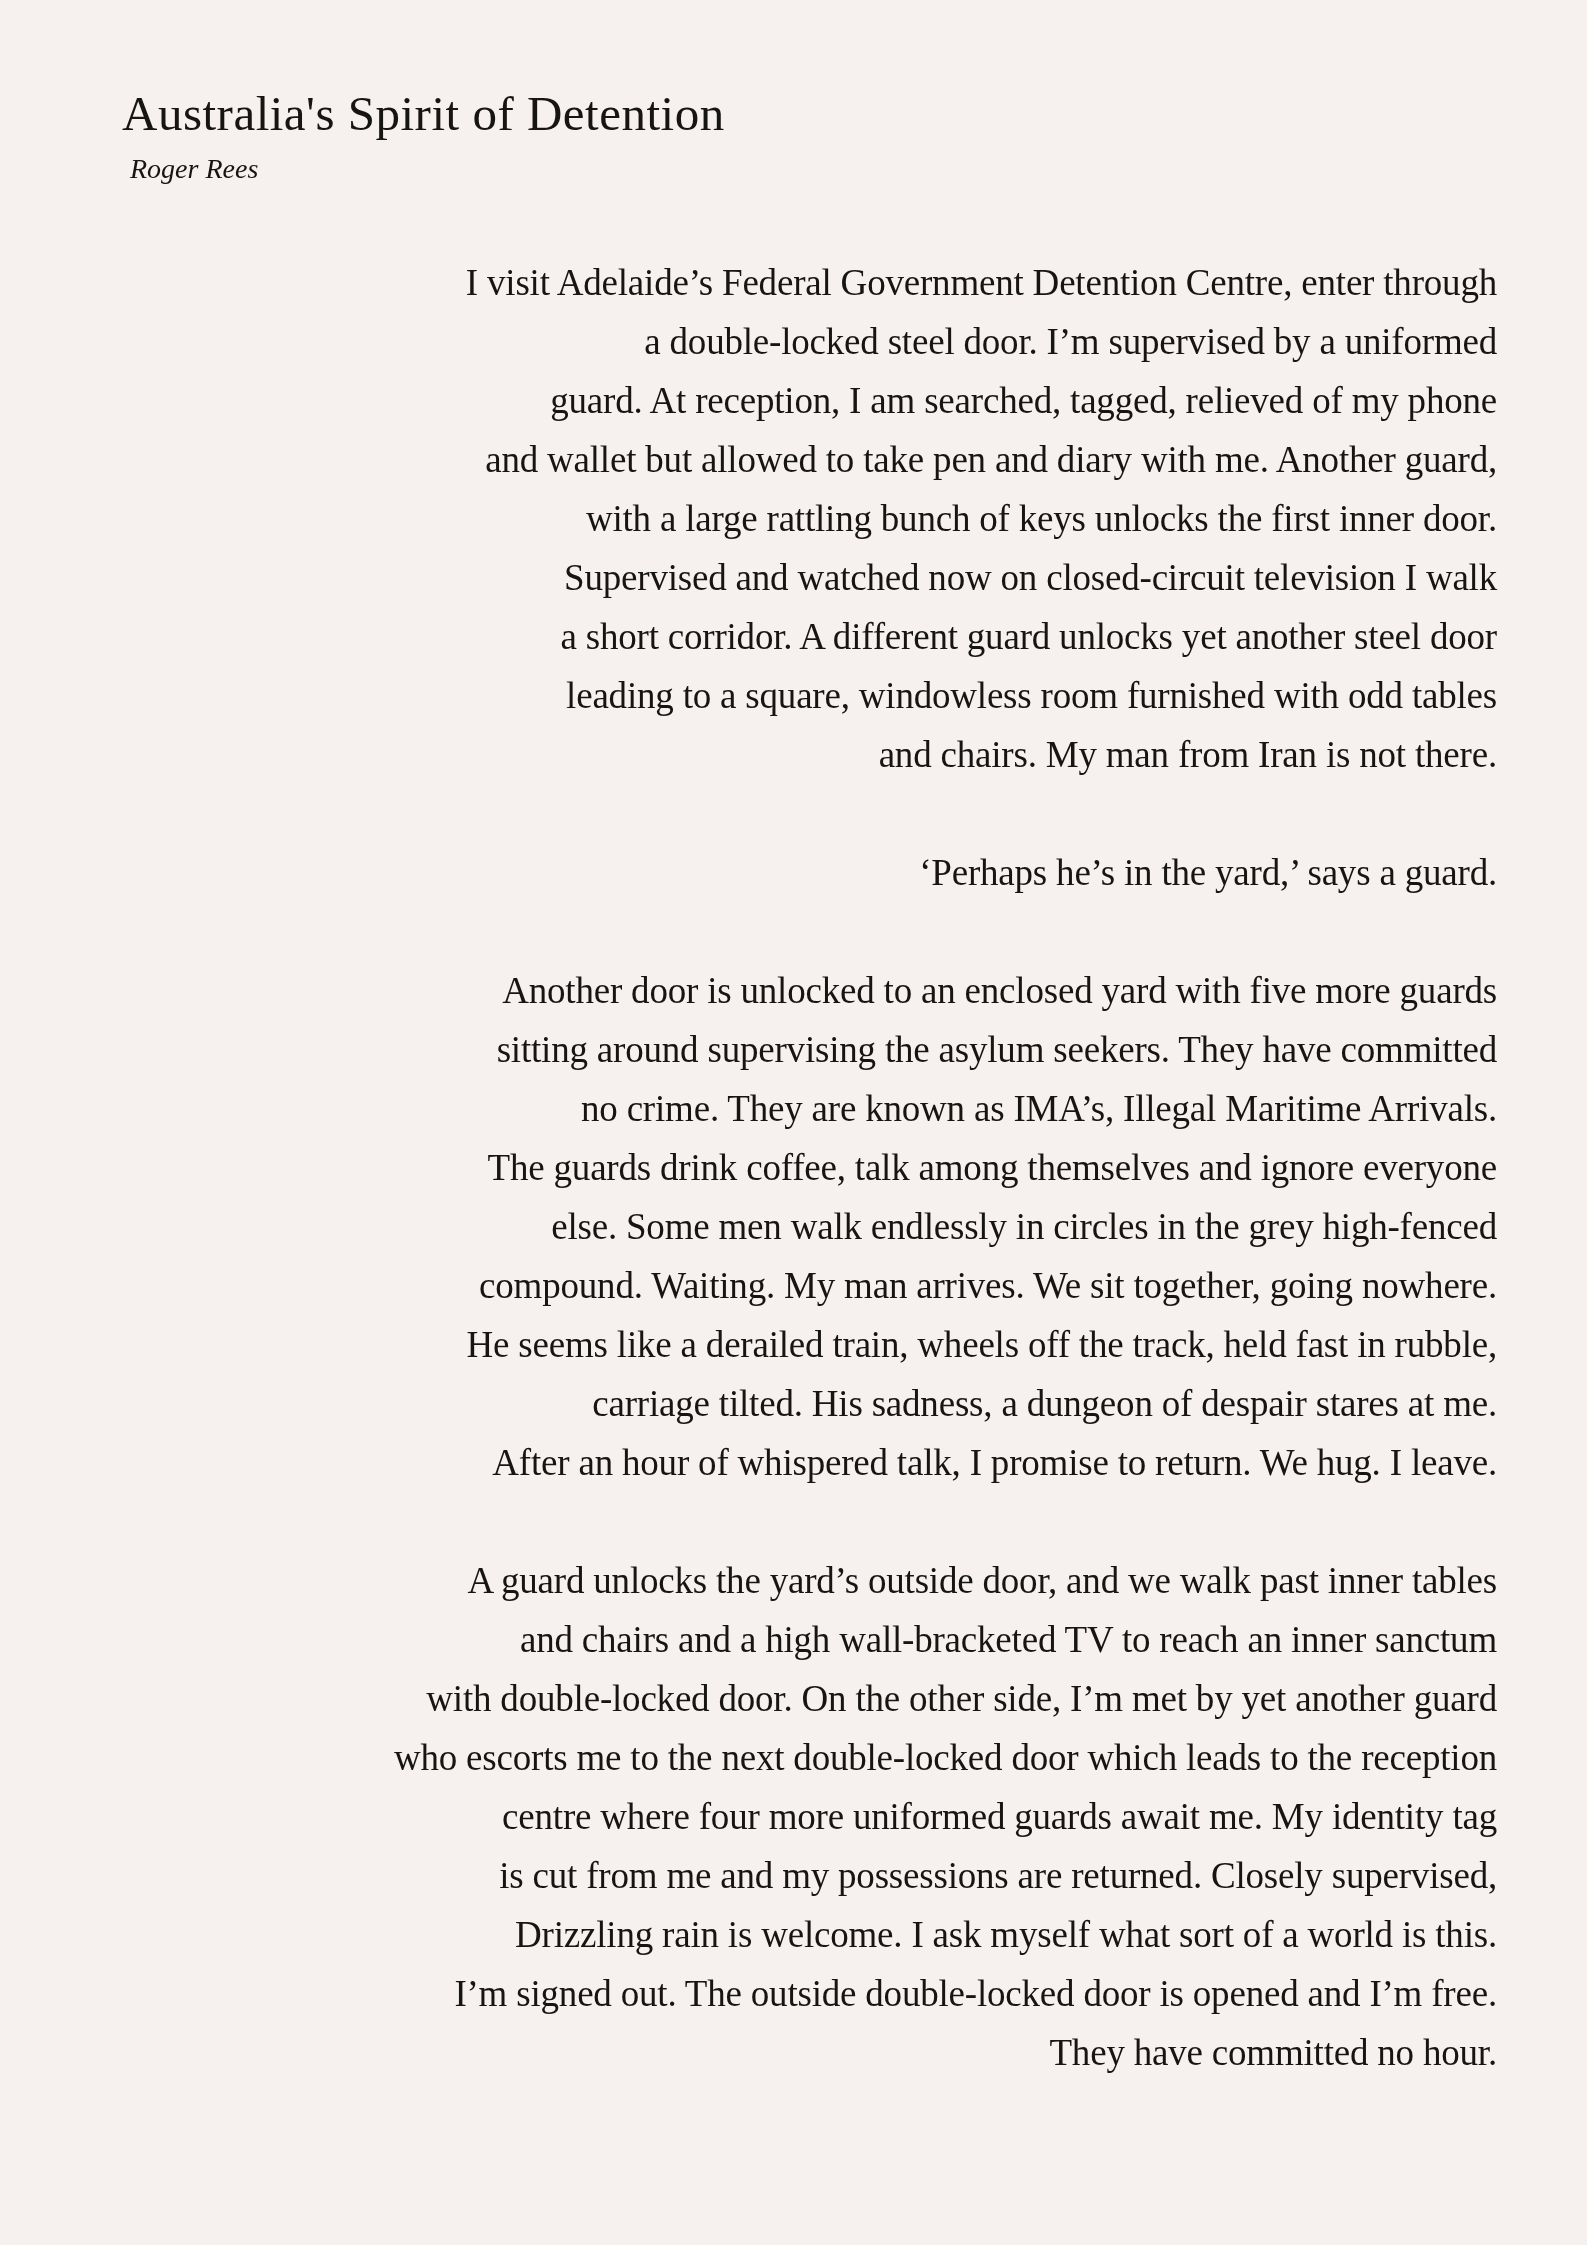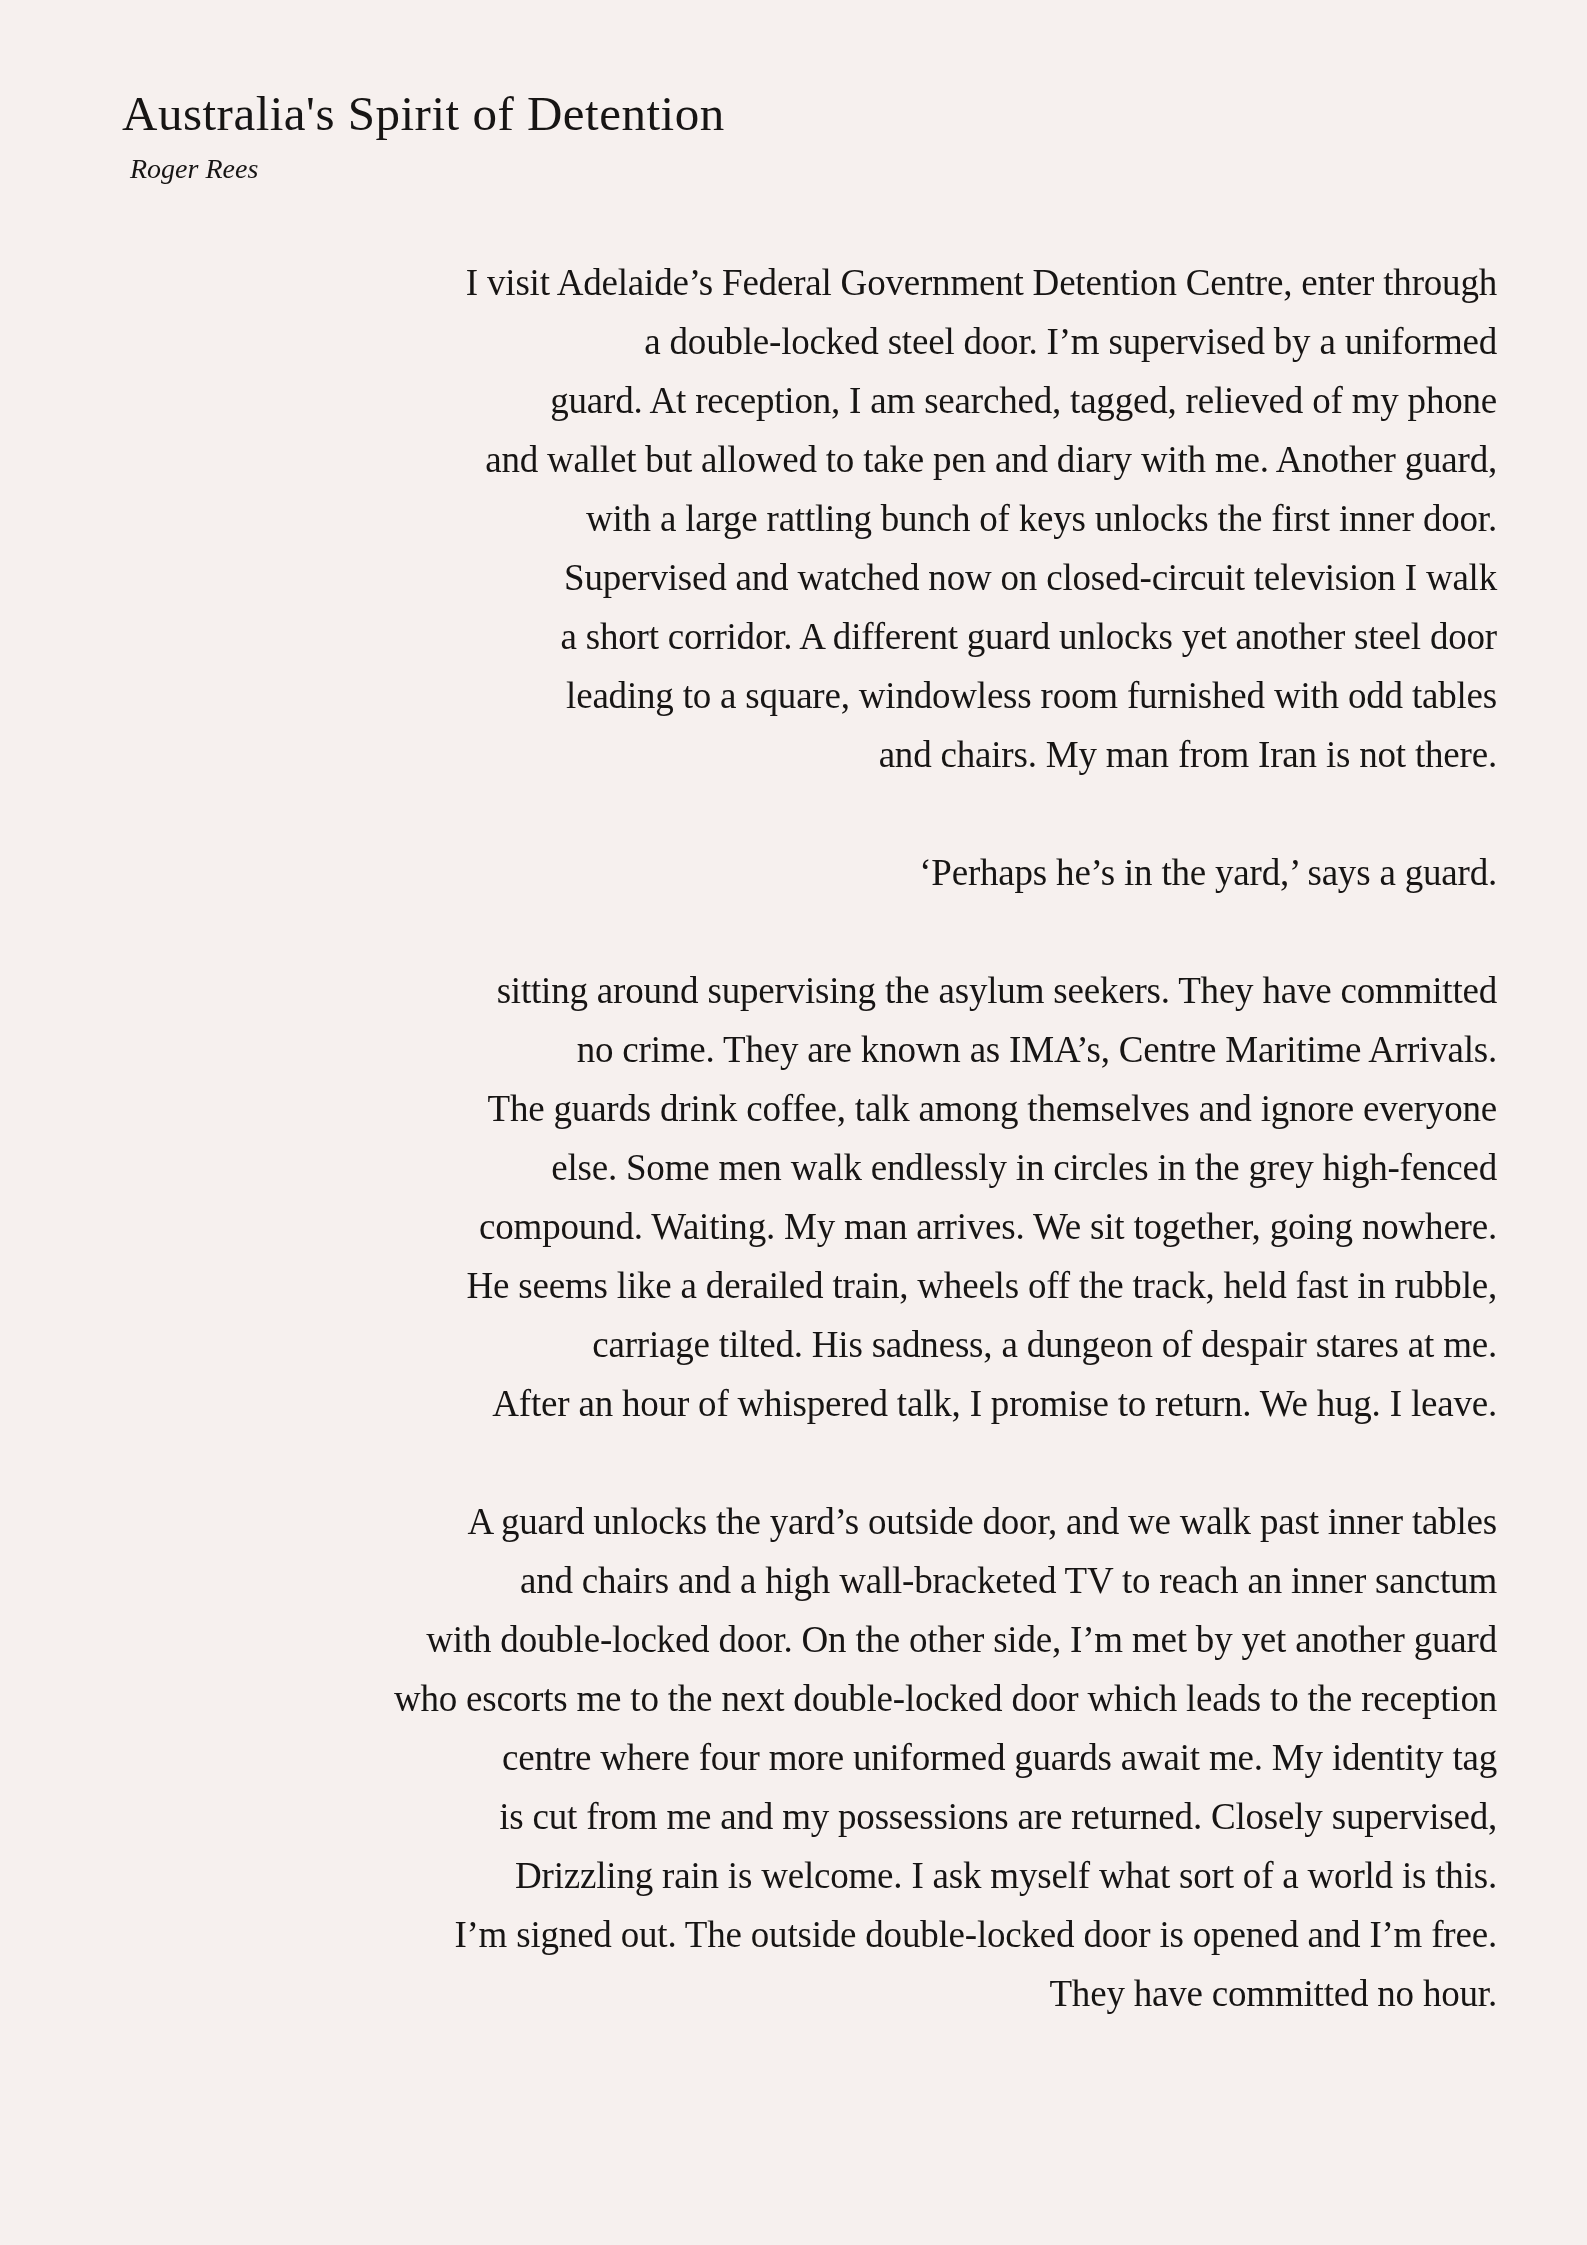--- a/index.html
+++ b/index.html
@@ -67,22 +67,23 @@
       <div class="line">a short corridor. A different guard unlocks yet another steel door</div>
       <div class="line">leading to a square, windowless room furnished with odd tables</div>
       <div class="line">and chairs. My man from Iran is not there.</div>
     </div>
 
     <div class="stanza">
       <div class="line">‘Perhaps he’s in the yard,’ says a guard.</div>
     </div>
 
     <div class="stanza">
+      <div class="line">Another door is unlocked to an enclosed yard with five more guards</div>
       <div class="line">sitting around supervising the asylum seekers. They have committed</div>
-      <div class="line">no crime. They are known as IMA’s, Centre Maritime Arrivals.</div>
+      <div class="line">no crime. They are known as IMA’s, Illegal Maritime Arrivals.</div>
       <div class="line">The guards drink coffee, talk among themselves and ignore everyone</div>
       <div class="line">else. Some men walk endlessly in circles in the grey high-fenced</div>
       <div class="line">compound. Waiting. My man arrives. We sit together, going nowhere.</div>
       <div class="line">He seems like a derailed train, wheels off the track, held fast in rubble,</div>
       <div class="line">carriage tilted. His sadness, a dungeon of despair stares at me.</div>
       <div class="line">After an hour of whispered talk, I promise to return. We hug. I leave.</div>
     </div>
 
     <div class="stanza">
       <div class="line">A guard unlocks the yard’s outside door, and we walk past inner tables</div>

